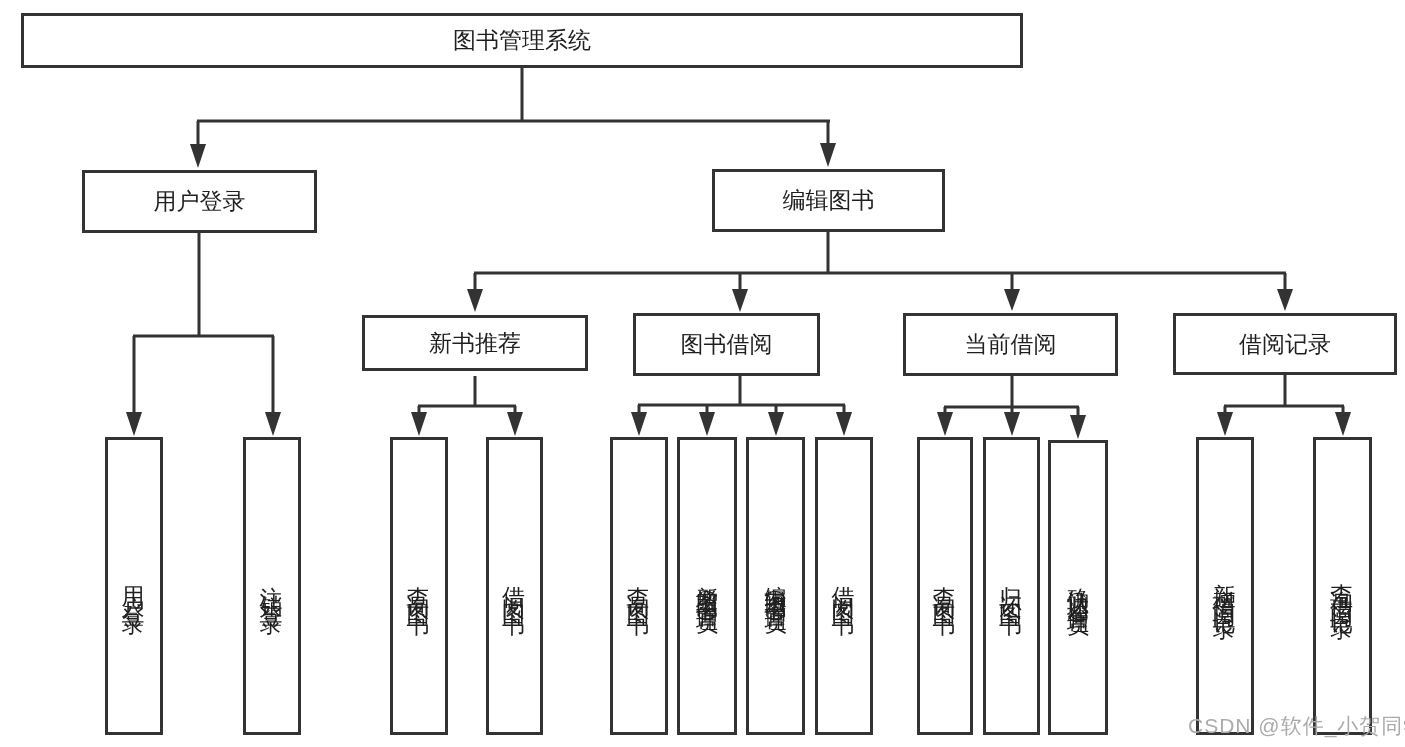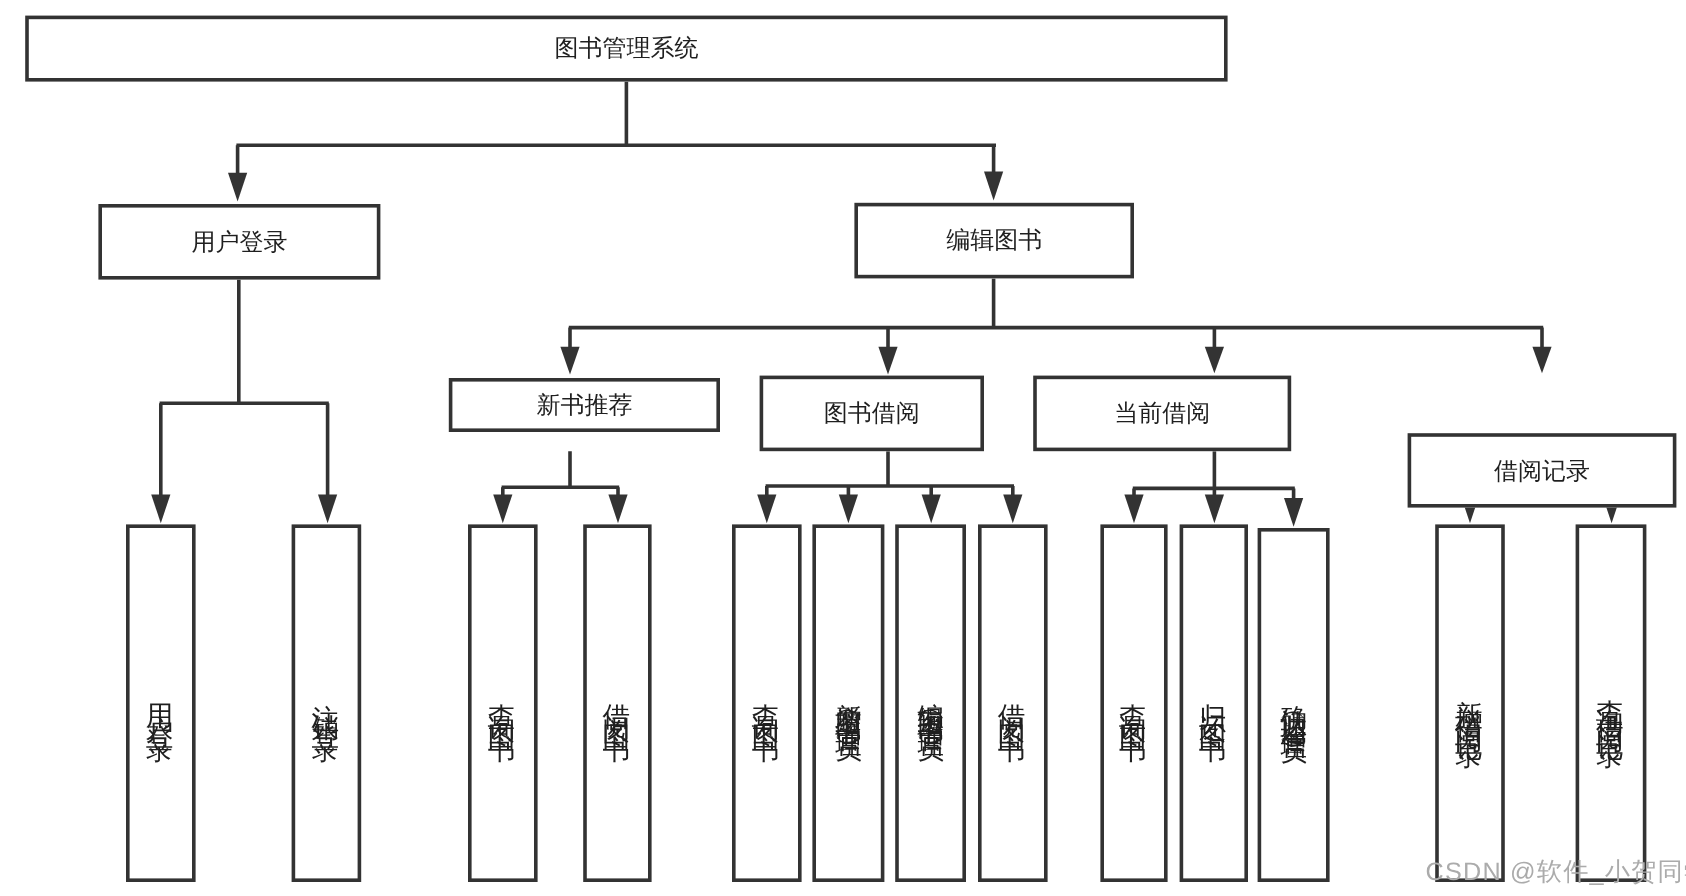--- a/index.html
+++ b/index.html
@@ -15,21 +15,21 @@
   .connectors polygon{fill:#333333;stroke:none;}
   .node{
     position:absolute;
     box-sizing:border-box;
     border:3px solid #333333;
     background:#ffffff;
     display:flex;
     align-items:center;
     justify-content:center;
     color:#1f1f1f;
-    font-size:20px;
+    font-size:23px;
     z-index:2;
     white-space:nowrap;
   }
   .leaf{
     writing-mode:vertical-rl;
     text-orientation:mixed;
     letter-spacing:9px;
     font-size:23px;
     white-space:normal;
     overflow:hidden;
@@ -93,24 +93,24 @@
       <polygon points="1217,412 1233,412 1225,436"></polygon>
       <polygon points="1335,412 1351,412 1343,436"></polygon>
     </g>
   </svg>
 
   <div class="node" style="left:21px;top:13px;width:1002px;height:55px;">图书管理系统</div>
 
   <div class="node" style="left:82px;top:170px;width:235px;height:63px;">用户登录</div>
   <div class="node" style="left:712px;top:169px;width:233px;height:63px;">编辑图书</div>
 
-  <div class="node" style="left:362px;top:315px;width:226px;height:45px;margin-left:12px;">新书推荐</div>
+  <div class="node" style="left:362px;top:315px;width:226px;height:56px;">新书推荐</div>
   <div class="node" style="left:633px;top:313px;width:187px;height:63px;">图书借阅</div>
-  <div class="node" style="left:861px;top:313px;width:215px;height:63px;text-align:center;">当前借阅</div>
-  <div class="node" style="left:1173px;top:313px;width:224px;height:62px;margin-top:48px;">借阅记录</div>
+  <div class="node" style="left:903px;top:313px;width:215px;height:63px;text-align:center;">当前借阅</div>
+  <div class="node" style="left:1173px;top:313px;width:224px;height:62px;">借阅记录</div>
 
   <div class="node leaf" style="left:105px;top:437px;width:58px;height:298px;">用户登录</div>
   <div class="node leaf" style="left:243px;top:437px;width:58px;height:298px;">注销登录</div>
 
   <div class="node leaf" style="left:390px;top:437px;width:58px;height:298px;">查询图书</div>
   <div class="node leaf" style="left:486px;top:437px;width:57px;height:298px;">借阅图书</div>
 
   <div class="node leaf" style="left:610px;top:437px;width:58px;height:298px;">查询图书</div>
   <div class="node leaf leaf--long" style="left:677px;top:437px;width:60px;height:298px;">新增图书（管理员）</div>
   <div class="node leaf leaf--long" style="left:746px;top:437px;width:59px;height:298px;">编辑图书（管理员）</div>

